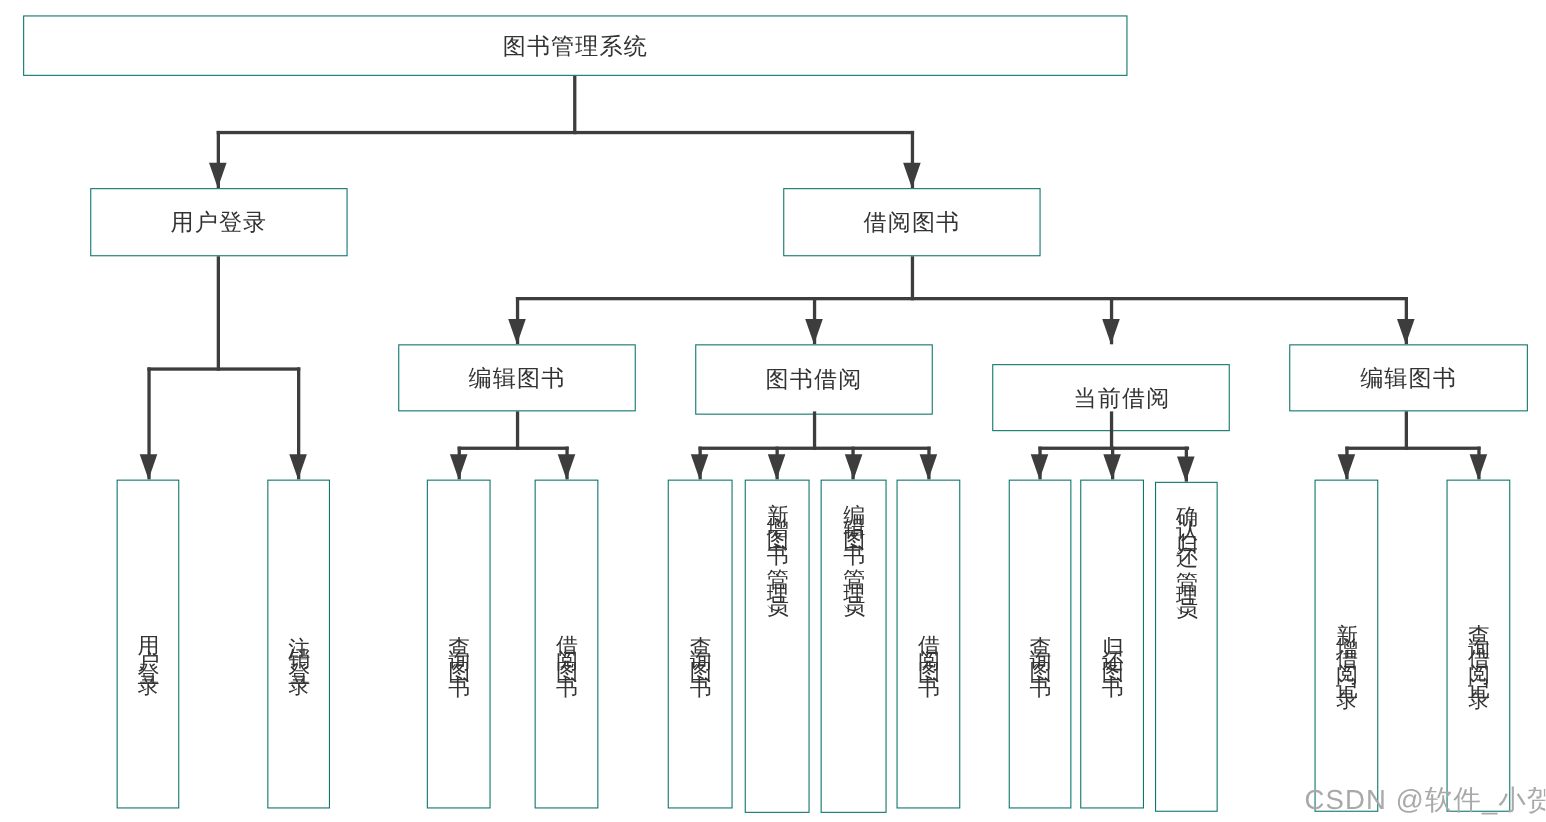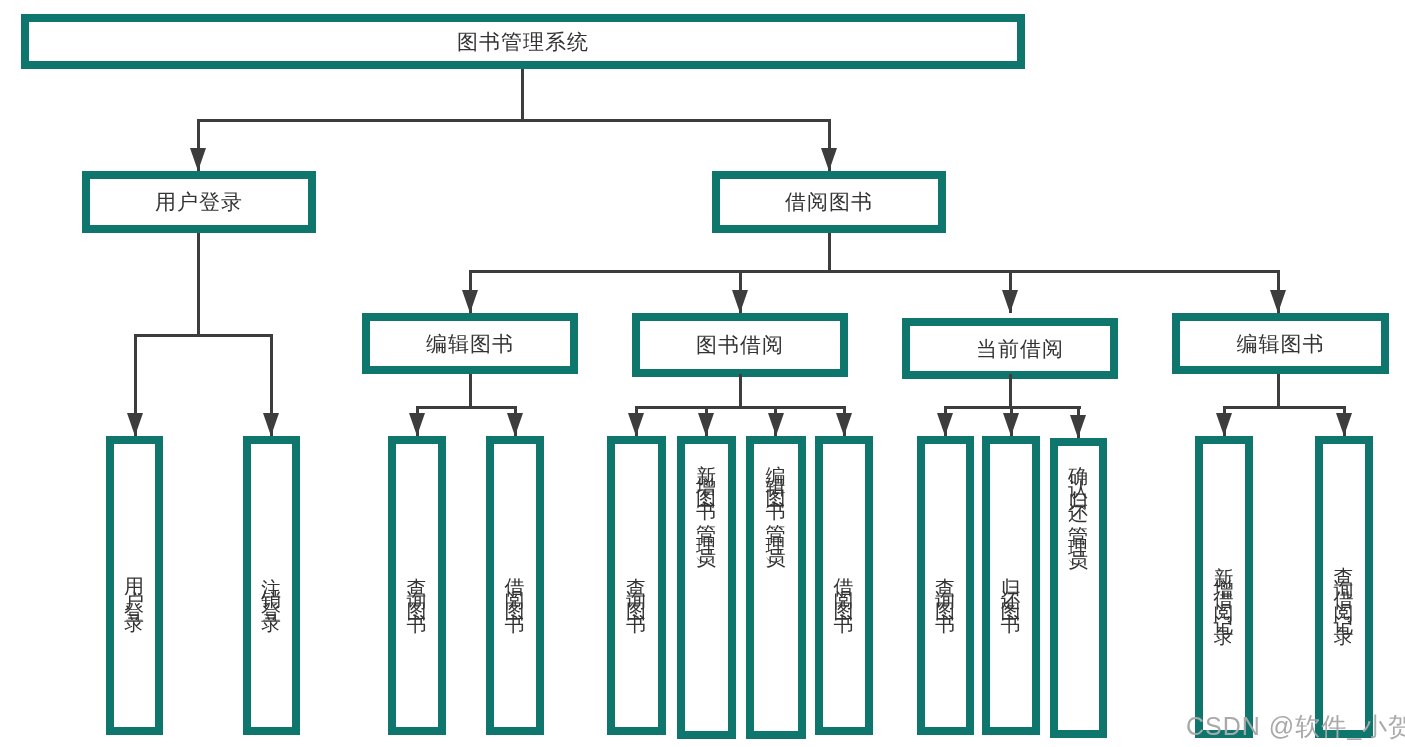--- a/index.html
+++ b/index.html
@@ -8,21 +8,21 @@
     width: 1405px;
     height: 747px;
     background: #ffffff;
     font-family: "Liberation Sans", sans-serif;
     color: #333333;
     overflow: hidden;
   }
   .box {
     position: absolute;
     box-sizing: border-box;
-    border: 8px solid #0f766e;
+    border: 1px solid #0f766e;
     background: #ffffff;
     display: flex;
     align-items: center;
     justify-content: center;
   }
   .hlabel { font-size: 21px; letter-spacing: 1px; white-space: nowrap; }
   .vbox .vtext {
     writing-mode: vertical-rl;
     text-orientation: mixed;
     font-size: 20px;
@@ -96,21 +96,21 @@
   <div class="arrow" style="left:1002px; top:290px;"></div>
   <div class="line" style="left:1277px; top:270px; width:3px; height:43px;"></div>
   <div class="arrow" style="left:1270px; top:290px;"></div>
 
   <div class="box" style="left:362px; top:313px; width:216px; height:61px;">
     <span class="hlabel">编辑图书</span>
   </div>
   <div class="box" style="left:632px; top:313px; width:216px; height:64px;">
     <span class="hlabel">图书借阅</span>
   </div>
-  <div class="box" style="left:902px; top:318px; width:216px; height:61px;padding-left:20px;">
+  <div class="box" style="left:902px; top:331px; width:216px; height:61px;padding-left:20px;">
     <span class="hlabel">当前借阅</span>
   </div>
   <div class="box" style="left:1172px; top:313px; width:217px; height:61px;">
     <span class="hlabel">编辑图书</span>
   </div>
 
   <div class="line" style="left:469px; top:374px; width:3px; height:35px;"></div>
   <div class="line" style="left:416px; top:406px; width:101px; height:3px;"></div>
   <div class="line" style="left:416px; top:406px; width:3px; height:30px;"></div>
   <div class="arrow" style="left:409px; top:413px;"></div>

